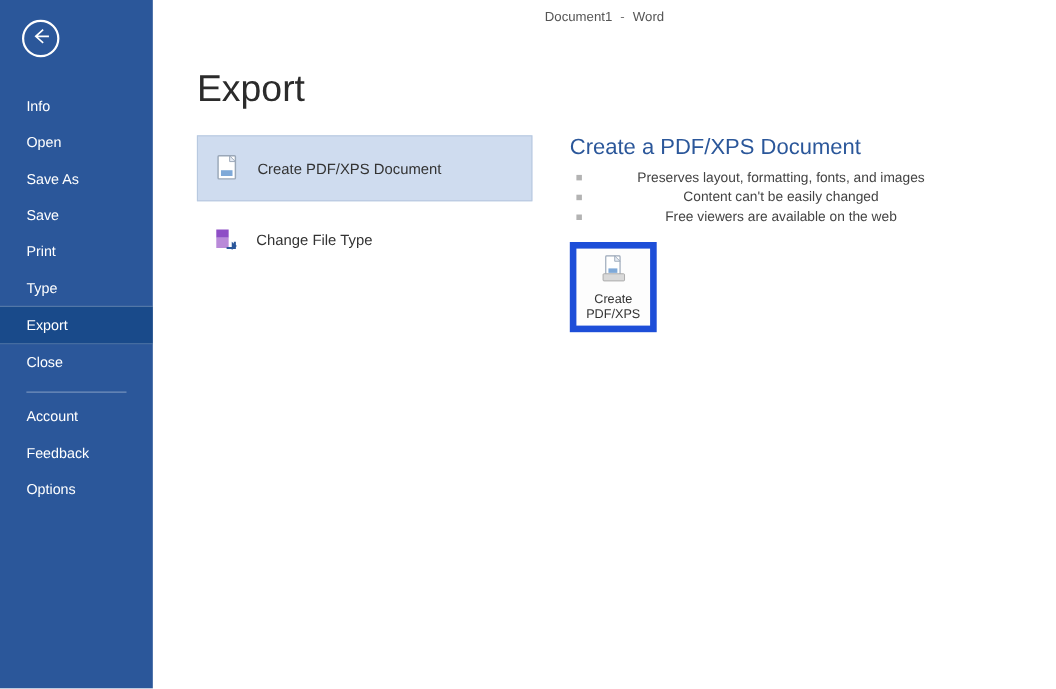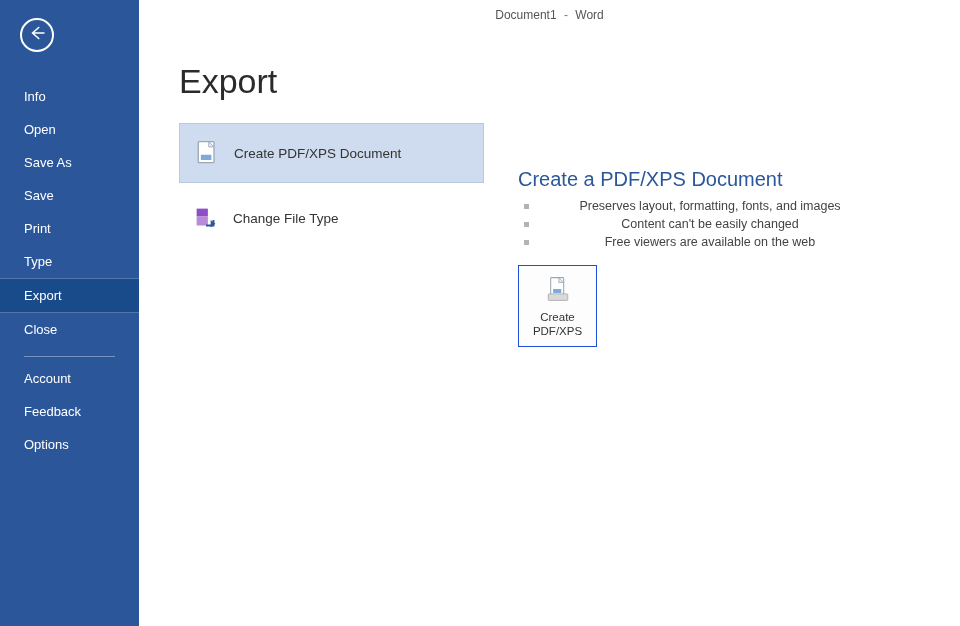--- a/index.html
+++ b/index.html
@@ -78,21 +78,20 @@
   .option .icon-wrap {
     width: 34px; height: 34px;
     display: flex; align-items: center; justify-content: center;
     margin-right: 10px;
   }
   .option-label { font-size: 13.5px; color: #333; }
   .option-gap { height: 5px; }
   .details {
     margin-left: 34px;
     width: 360px;
-    margin-top: 45px;
   }
   .details-title {
     font-size: 20px;
     color: #2b579a;
     font-weight: 400;
     margin-bottom: 6px;
   }
   .bullet-list { list-style: none; }
   .bullet-list li {
     font-size: 12.5px;
@@ -104,21 +103,21 @@
   .bullet-list li::before {
     content: "";
     position: absolute;
     left: 6px; top: 7px;
     width: 5px; height: 5px;
     background: #b3b3b3;
   }
   .create-btn {
     margin-top: 14px;
     width: 79px; height: 82px;
-    border: 1px solid #1d4ed8;
+    border: 6px solid #1d4ed8;
     background: #fdfdfd;
     display: flex;
     flex-direction: column;
     align-items: center;
     justify-content: center;
     cursor: pointer;
     font-size: 11.5px;
     color: #333;
     text-align: center;
     line-height: 1.25;

